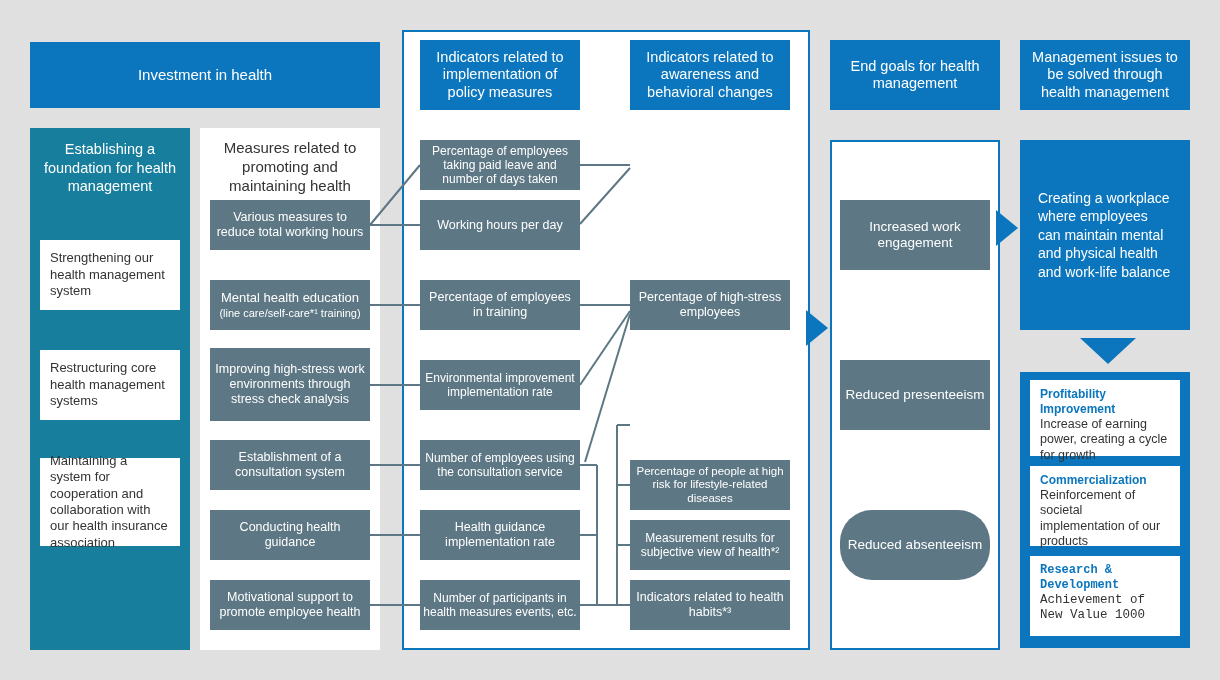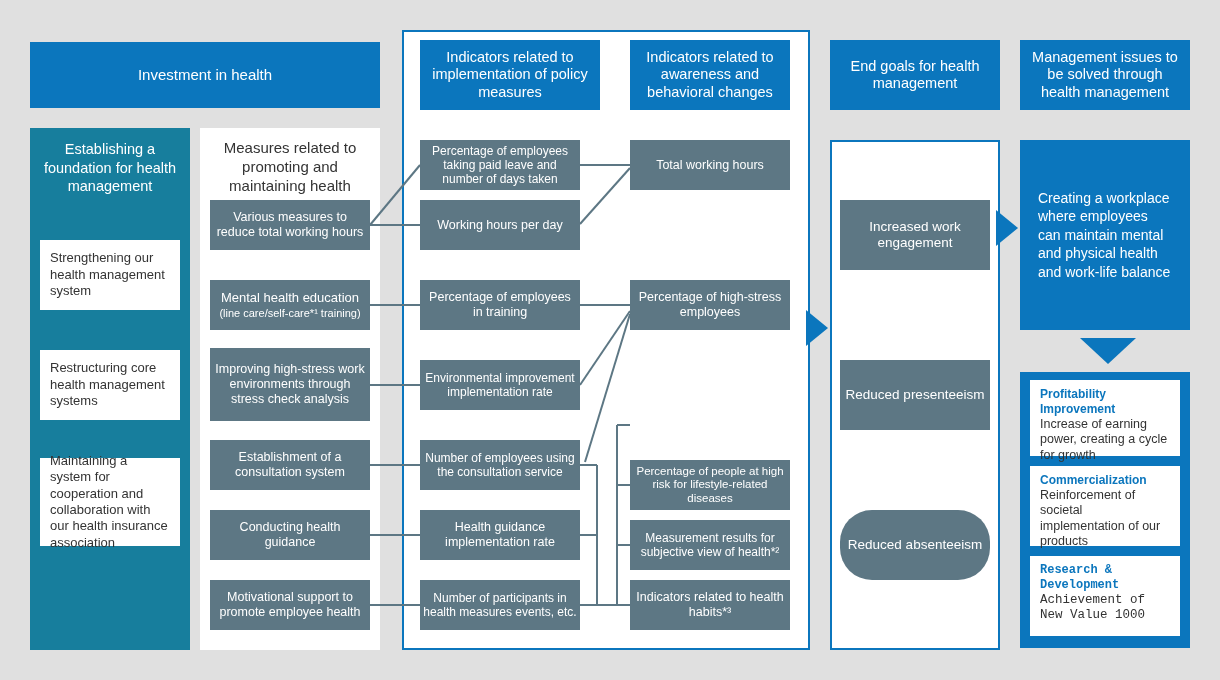--- a/index.html
+++ b/index.html
@@ -67,21 +67,21 @@
     <line x1="597" y1="465" x2="597" y2="605"></line>
     <line x1="617" y1="425" x2="617" y2="605"></line>
     <line x1="617" y1="425" x2="630" y2="425"></line>
     <line x1="617" y1="485" x2="630" y2="485"></line>
     <line x1="617" y1="545" x2="630" y2="545"></line>
   </svg>
 
   <div class="box blue-h" style="left:30px;top:42px;width:350px;height:66px;font-size:15px;">
       <span>Investment in health</span>
     </div>
-  <div class="box blue-h" style="left:420px;top:40px;width:180px;height:70px;">
+  <div class="box blue-h" style="left:420px;top:40px;width:160px;height:70px;">
       <span>Indicators related to implementation of policy measures</span>
     </div>
   <div class="box blue-h" style="left:630px;top:40px;width:160px;height:70px;">
       <span>Indicators related to awareness and behavioral changes</span>
     </div>
   <div class="box blue-h" style="left:830px;top:40px;width:170px;height:70px;">
       <span>End goals for health management</span>
     </div>
   <div class="box blue-h" style="left:1020px;top:40px;width:170px;height:70px;">
       <span>Management issues to be solved through health management</span>
@@ -138,23 +138,20 @@
   <div class="box sbox tight" style="left:420px;top:440px;width:160px;height:50px;">
       <span>Number of employees using the consultation service</span>
     </div>
   <div class="box sbox" style="left:420px;top:510px;width:160px;height:50px;">
       <span>Health guidance implementation rate</span>
     </div>
   <div class="box sbox tight" style="left:420px;top:580px;width:160px;height:50px;">
       <span>Number of participants in health measures events, etc.</span>
     </div>
 
-  <div class="box sbox" style="left:630px;top:140px;width:160px;height:50px;">
-      <span>Total working hours</span>
-    </div>
   <div class="box sbox" style="left:630px;top:280px;width:160px;height:50px;">
       <span>Percentage of high-stress employees</span>
     </div>
   <div class="box sbox tight" style="left:630px;top:460px;width:160px;height:50px;font-size:11.5px;">
       <span>Percentage of people at high risk for lifestyle-related diseases</span>
     </div>
   <div class="box sbox tight" style="left:630px;top:520px;width:160px;height:50px;">
       <span>Measurement results for subjective view of health*²</span>
     </div>
   <div class="box sbox" style="left:630px;top:580px;width:160px;height:50px;">

